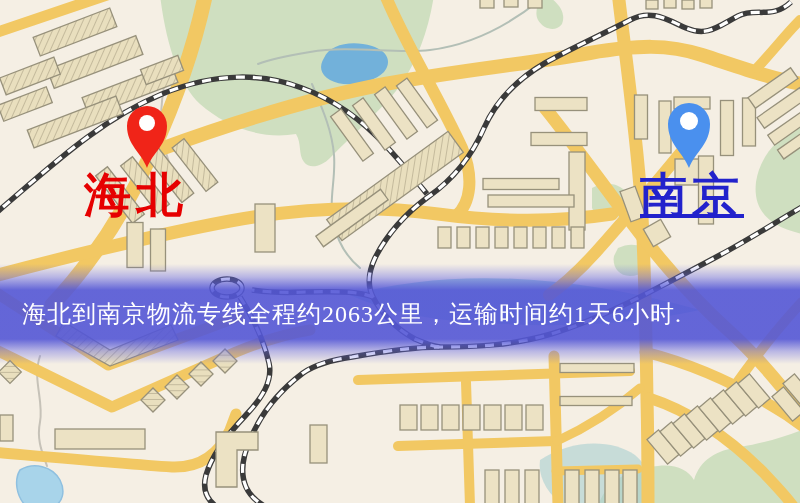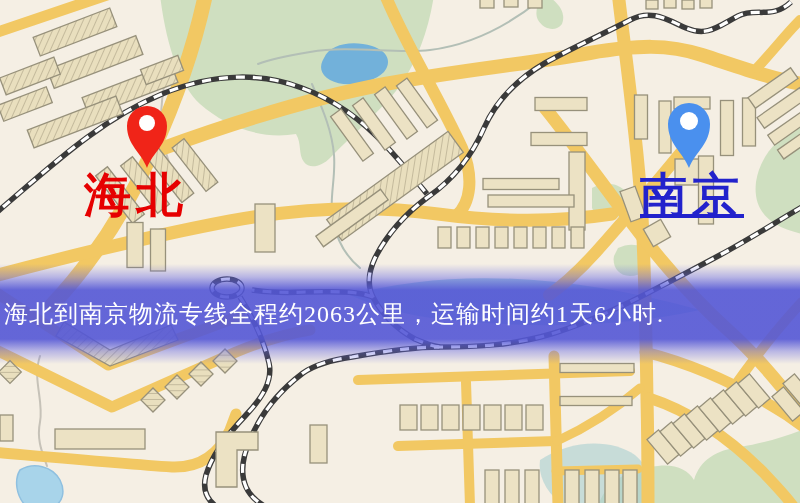--- a/index.html
+++ b/index.html
@@ -21,21 +21,21 @@
     background:linear-gradient(180deg,
       rgba(100,102,228,0) 0%,
       rgba(100,102,228,0.42) 13%,
       rgba(84,87,214,0.90) 26%,
       rgba(84,87,214,0.90) 75%,
       rgba(100,102,228,0.42) 87%,
       rgba(100,102,228,0) 100%);
   }
   .banner .banner-text{
     color:var(--banner-text,#ffffff);font-size:24px;letter-spacing:1px;
-    padding-left:4px;white-space:nowrap;
+    padding-left:22px;white-space:nowrap;
   }
   .pin-origin .pin-body{fill:var(--origin-pin,#f02418);}
   .pin-destination .pin-body{fill:var(--destination-pin,#4a90ee);}
 </style>
 </head>
 <body>
 
 <div class="stage">
 
   <svg class="map" width="800" height="503" viewBox="0 0 800 503">

